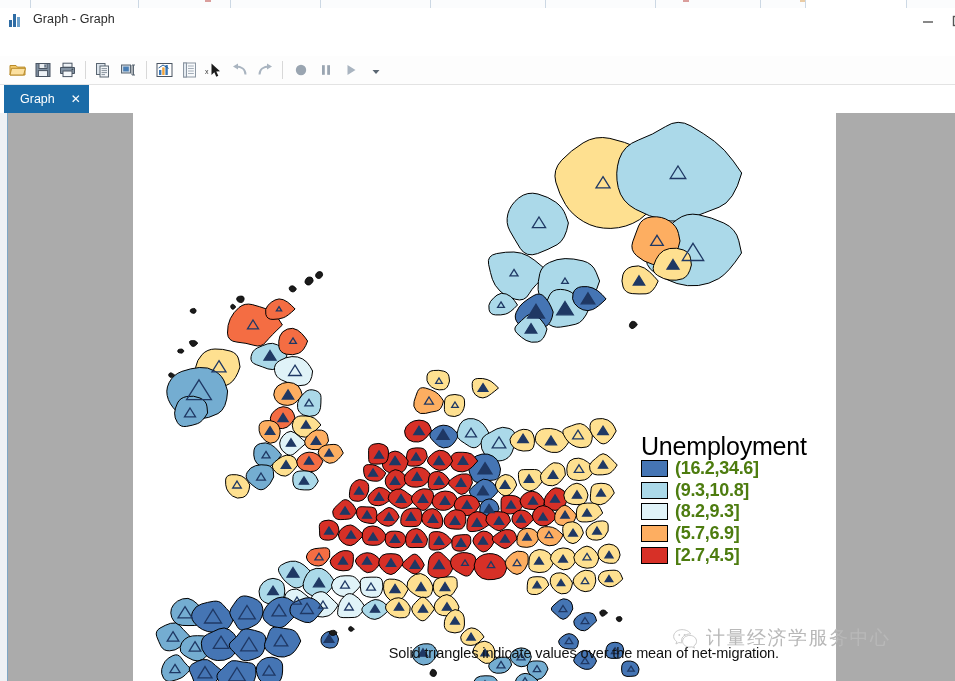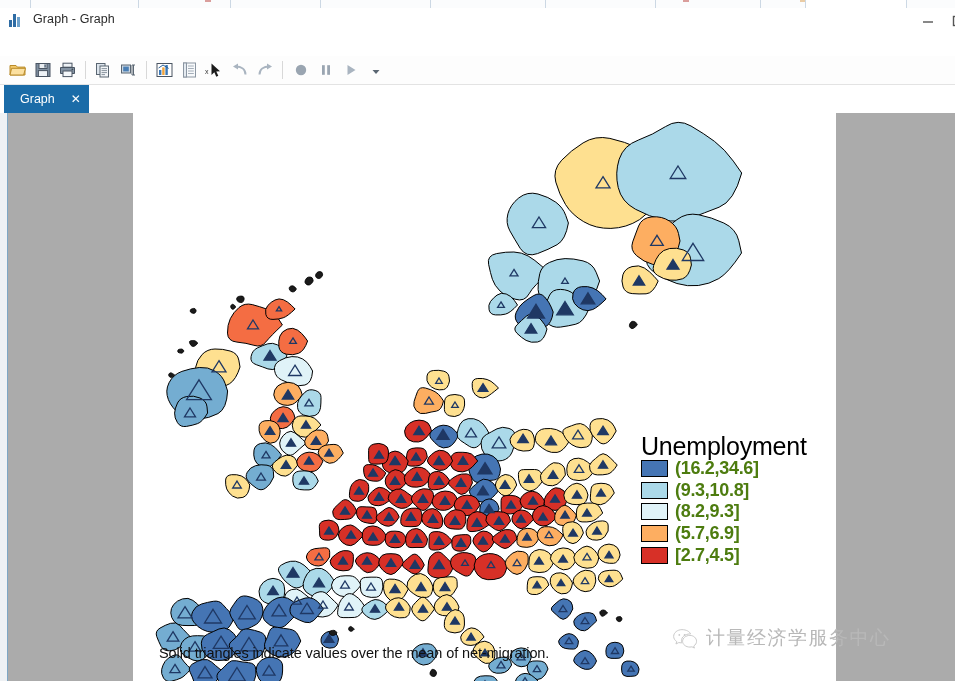--- a/index.html
+++ b/index.html
@@ -61,21 +61,21 @@
   .canvas svg.mapsvg{position:absolute;left:0;top:0;width:703px;height:568px;}
 
   
   .legend{position:absolute;left:508px;top:322px;width:190px;}
   .legend-title{font-size:25px;color:#000;line-height:22px;margin-bottom:1px;letter-spacing:-.2px;}
   .legrow{display:flex;align-items:center;height:21.6px;}
   .legsw{width:25px;height:15px;border:1.6px solid #000;margin-right:7px;flex:0 0 auto;}
   .leglbl{font-size:18px;color:#4d7c0f;line-height:19px;letter-spacing:-.3px;white-space:nowrap;font-weight:bold;}
 
   
-  .caption{position:absolute;left:26px;top:531px;width:620px;}
+  .caption{position:absolute;left:26px;top:531px;width:620px;text-align:right;}
   .caption div{font-size:14.5px;color:#111;line-height:19px;letter-spacing:-.1px;}
 
   
   .watermark{position:absolute;left:672px;top:625px;display:flex;align-items:center;gap:7px;z-index:40;}
   .wm-text{font-size:19px;color:#b8b8b8;letter-spacing:1.5px;font-family:"DejaVu Sans",sans-serif;}
   .wm-logo{width:27px;height:23px;}
 </style>
 </head>
 <body>
 

